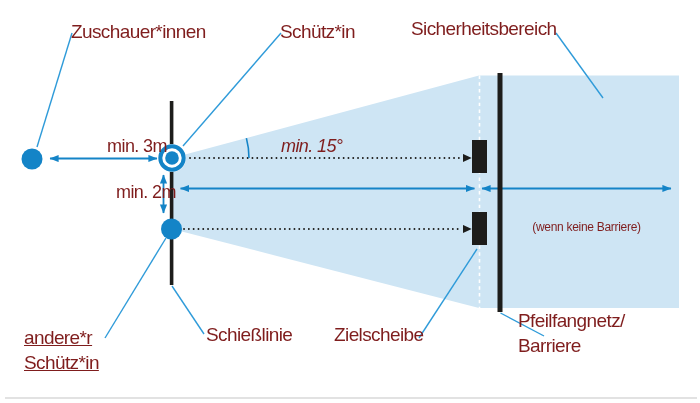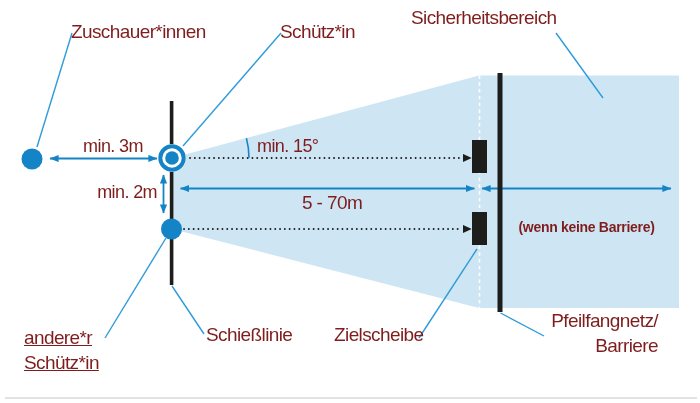--- a/index.html
+++ b/index.html
@@ -14,24 +14,24 @@
   #diagram-svg{position:absolute;left:0;top:0;}
   .lbl{
     position:absolute;
     font-size:19px;
     line-height:20px;
     letter-spacing:-0.6px;
     color:#7f1d1d;
     white-space:nowrap;
   }
   .lbl .row{display:block;}
-  .sm{font-size:18px;}
-  .xs{font-size:14px;letter-spacing:-0.3px;font-weight:bold;}
+  .sm{font-size:18px;margin-left:24px;}
+  .xs{font-size:12px;letter-spacing:-0.3px;}
   .ctr{text-align:center;white-space:normal;}
-  .rgt{text-align:right;}
+  .rgt{}
   .ml{line-height:25px;}
 </style>
 </head>
 <body>
 
 <div id="stage">
 
   <svg id="diagram-svg" width="700" height="403" viewBox="0 0 700 403">
     <defs>
       <marker id="m-blue" markerUnits="userSpaceOnUse" markerWidth="10" markerHeight="9" refX="8.6" refY="3.6" orient="auto-start-reverse">
@@ -88,29 +88,28 @@
       <line x1="544" y1="336" x2="500.5" y2="313"></line>
     </g>
 
     <line x1="5" y1="398" x2="697" y2="398" stroke="#d8d8d8" stroke-width="1.4"></line>
   </svg>
 
   <div class="lbl" style="left:71px;top:22px;">Zuschauer*innen</div>
 
   <div class="lbl" style="left:280px;top:22px;">Schütz*in</div>
 
-  <div class="lbl" style="left:411px;top:8px;">Sicherheitsbereich</div>
+  <div class="lbl" style="left:411px;top:19px;">Sicherheitsbereich</div>
 
   <div class="lbl sm ctr" style="left:76px;top:136px;width:74px;">min. 3m</div>
 
-  <div class="lbl sm" style="left:257px;top:136px;">min. 15°</div>
+  <div class="lbl sm" style="left:257px;top:136px;font-style:italic;">min. 15°</div>
 
   <div class="lbl sm rgt" style="left:92px;top:182px;width:65px;">min. 2m</div>
 
-  <div class="lbl ctr" style="left:270px;top:193px;width:124px;">5 - 70m</div>
 
 
   <div class="lbl xs ctr" style="left:494px;top:217px;width:185px;">(wenn keine Barriere)</div>
 
   <div class="lbl ml" style="left:24px;top:325px;text-decoration:underline;">
     <span class="row">andere*r</span>
     <span class="row">Schütz*in</span>
   </div>
 
   <div class="lbl" style="left:334px;top:325px;">Zielscheibe</div>

